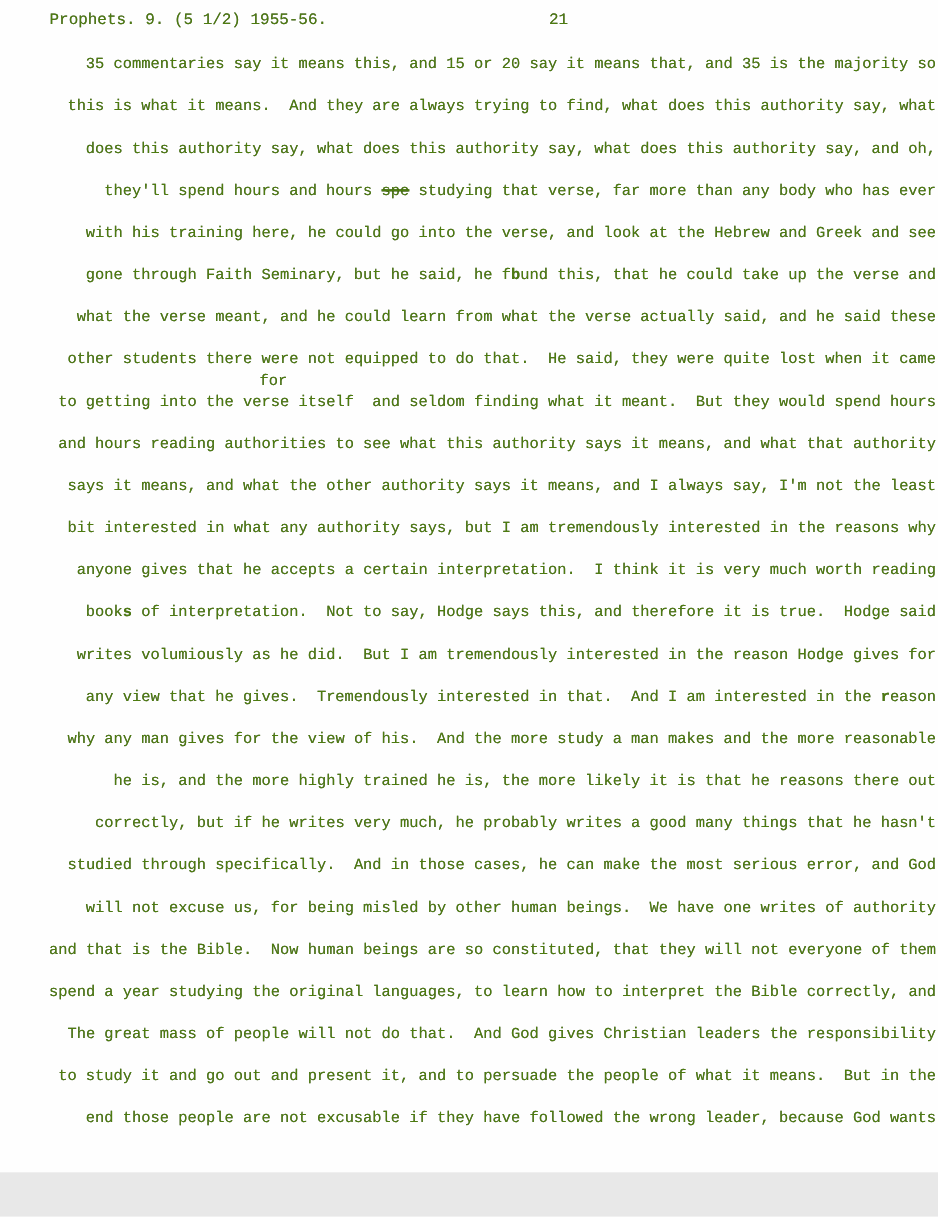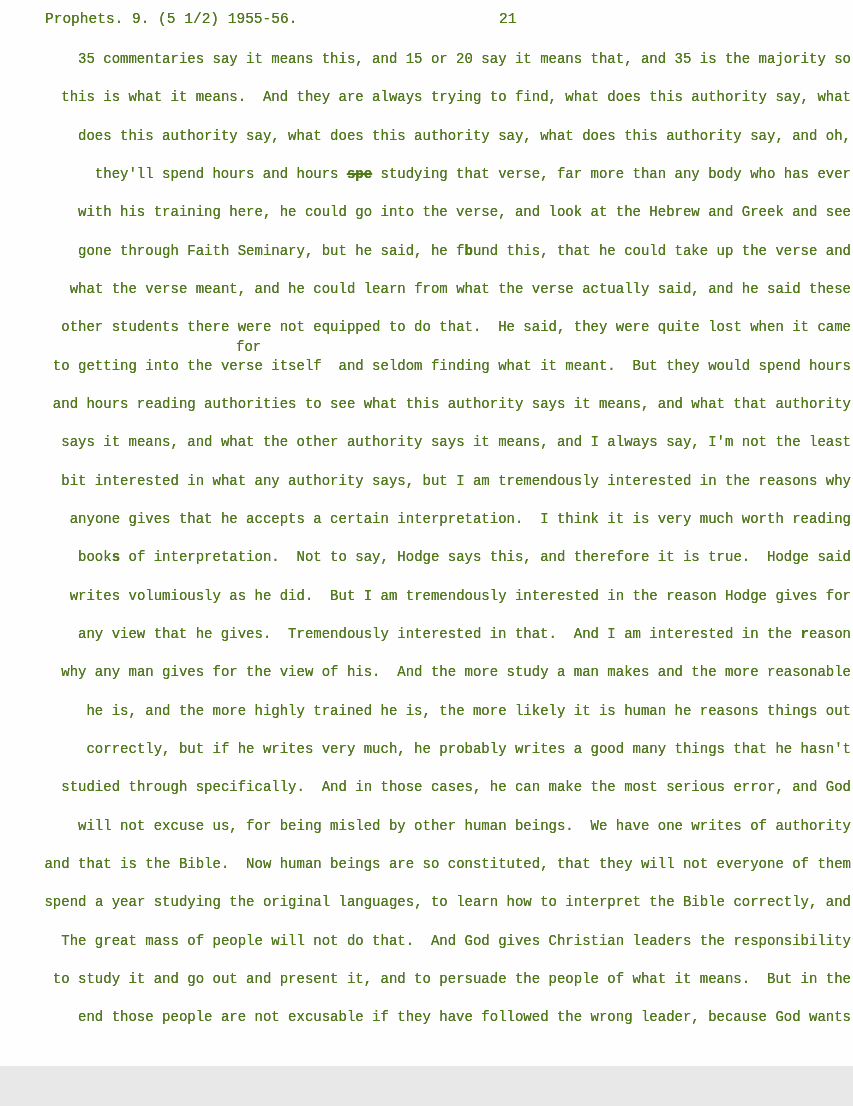--- a/index.html
+++ b/index.html
@@ -37,21 +37,20 @@
     position: relative;
     height: 38.33px;
     line-height: 38.33px;
     font-size: 14px;
     white-space: pre;
     text-align: right;
   }
   .strikethrough {
     text-decoration: line-through;
     text-decoration-thickness: 1.5px;
-    font-weight: bold;
   }
   .overstrike { font-weight: bold; }
   .bold { font-weight: bold; }
   .insert-above {
     position: absolute;
     top: -7px;
     height: 15px;
     line-height: 15px;
     font-size: 14px;
   }
@@ -73,21 +72,21 @@
       <div class="line"><span>other students there were not equipped to do that.  He said, they were quite lost when it came</span></div>
       <div class="line"><span class="insert-above" style="left: 200px;">for</span><span>to getting into the verse itself  and seldom finding what it meant.  But they would spend hours</span></div>
       <div class="line"><span>and hours reading authorities to see what this authority says it means, and what that authority</span></div>
       <div class="line"><span>says it means, and what the other authority says it means, and I always say, I'm not the least</span></div>
       <div class="line"><span>bit interested in what any authority says, but I am tremendously interested in the reasons why</span></div>
       <div class="line"><span>anyone gives that he accepts a certain interpretation.  I think it is very much worth reading</span></div>
       <div class="line"><span>book</span><span class="bold">s</span><span> of interpretation.  Not to say, Hodge says this, and therefore it is true.  Hodge said</span></div>
       <div class="line"><span>writes volumiously as he did.  But I am tremendously interested in the reason Hodge gives for</span></div>
       <div class="line"><span>any view that he gives.  Tremendously interested in that.  And I am interested in the </span><span class="overstrike">r</span><span>eason</span></div>
       <div class="line"><span>why any man gives for the view of his.  And the more study a man makes and the more reasonable</span></div>
-      <div class="line"><span>he is, and the more highly trained he is, the more likely it is human he reasons things out</span></div>
+      <div class="line"><span>he is, and the more highly trained he is, the more likely it is that he reasons there out</span></div>
       <div class="line"><span>correctly, but if he writes very much, he probably writes a good many things that he hasn't</span></div>
       <div class="line"><span>studied through specifically.  And in those cases, he can make the most serious error, and God</span></div>
       <div class="line"><span>will not excuse us, for being misled by other human beings.  We have one writes of authority</span></div>
       <div class="line"><span>and that is the Bible.  Now human beings are so constituted, that they will not everyone of them</span></div>
       <div class="line"><span>spend a year studying the original languages, to learn how to interpret the Bible correctly, and</span></div>
       <div class="line"><span>The great mass of people will not do that.  And God gives Christian leaders the responsibility</span></div>
       <div class="line"><span>to study it and go out and present it, and to persuade the people of what it means.  But in the</span></div>
       <div class="line"><span>end those people are not excusable if they have followed the wrong leader, because God wants</span></div>
     </div>
 </div>

